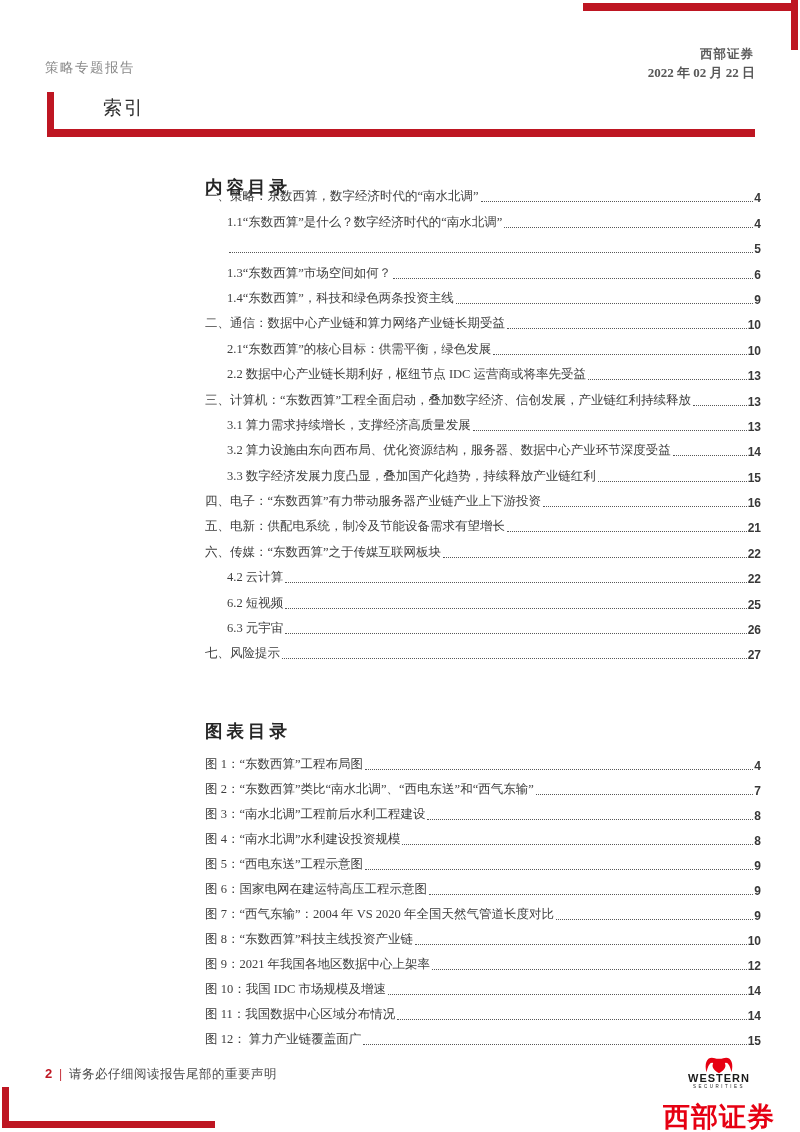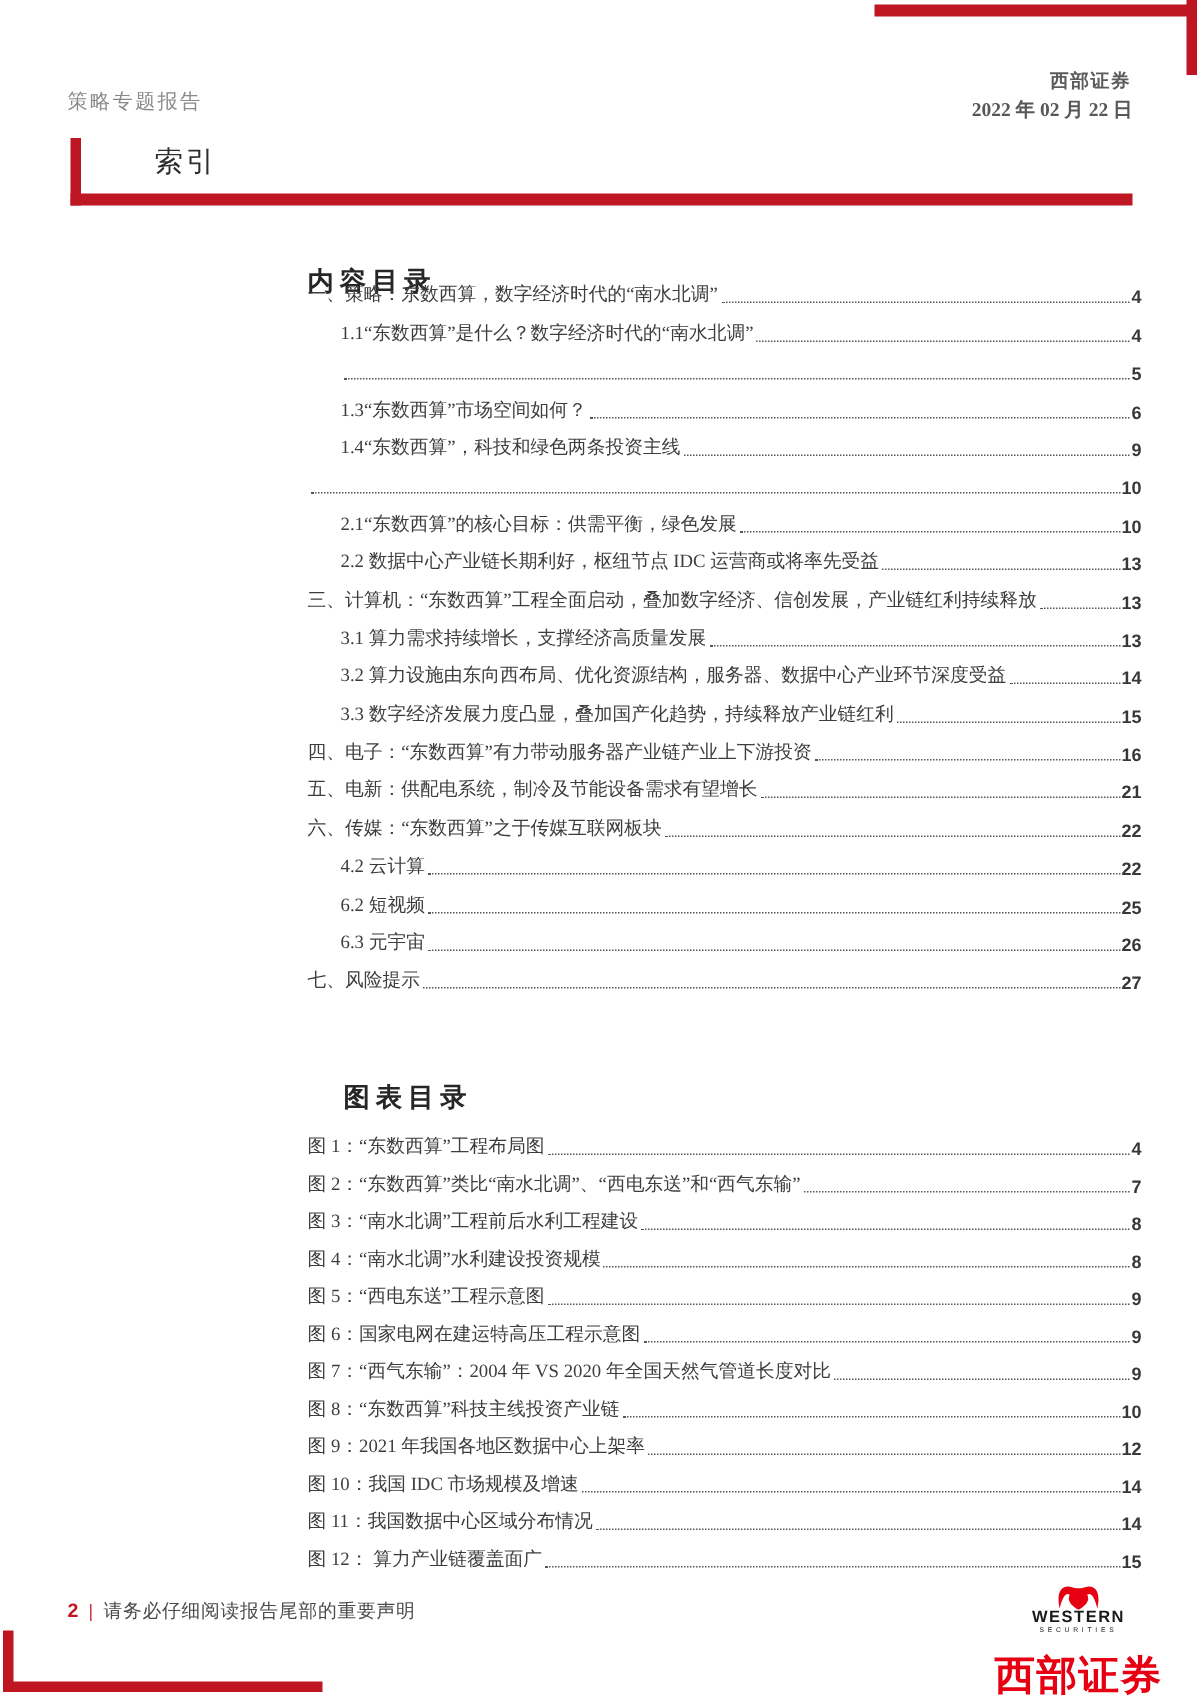--- a/index.html
+++ b/index.html
@@ -23,21 +23,21 @@
   .report-date { position:absolute; right:45px; top:64px; font-size:13px; color:#575757; font-weight:bold;
                  font-family:Liberation Serif, serif; }
 
   .title-block { position:absolute; left:47px; top:92px; width:708px; height:45px; }
   .title-vbar { position:absolute; left:0; top:0; width:7px; height:45px; background:var(--accent); }
   .page-title { position:absolute; left:17px; top:3px; font-size:19px; color:#2e2e2e; letter-spacing:2px;margin-left:39px; }
   .title-hline { position:absolute; left:0; top:37px; width:708px; height:8px; background:var(--accent); }
 
   
   .toc-title { position:absolute; left:205px; top:175px; font-size:17.5px; font-weight:bold; color:#262626; letter-spacing:4px; }
-  .fig-title { position:absolute; left:205px; top:719px; font-size:17.5px; font-weight:bold; color:#262626; letter-spacing:4px;margin-left:24px; }
+  .fig-title { position:absolute; left:205px; top:719px; font-size:17.5px; font-weight:bold; color:#262626; letter-spacing:4px; }
 
   .toc-list { position:absolute; left:205px; top:180px; width:556px; }
   .fig-list { position:absolute; left:205px; top:748px; width:556px; }
 
   .toc-row { display:flex; align-items:flex-end; height:25.4px; font-size:12.5px; cursor:pointer; }
   .fig-list .toc-row { height:25px; }
   .toc-row.level-1 { padding-left:22px; }
   .toc-label { white-space:nowrap; color:var(--dark); }
   .dots { flex:1 1 auto; min-width:8px; border-bottom:1.7px dotted #585858; margin:0 1px 3px 2px; }
   .toc-page { font-family:"Liberation Sans","Liberation Serif",sans-serif; font-weight:bold; font-size:12px; color:#383838; }
@@ -93,20 +93,21 @@
     <span class="toc-label">1.3“东数西算”市场空间如何？</span>
     <span class="dots"></span>
     <span class="toc-page">6</span>
   </div>
     <div class="toc-row level-1">
     <span class="toc-label">1.4“东数西算”，科技和绿色两条投资主线</span>
     <span class="dots"></span>
     <span class="toc-page">9</span>
   </div>
     <div class="toc-row">
+    <span class="toc-label">二、通信：数据中心产业链和算力网络产业链长期受益</span>
     <span class="dots"></span>
     <span class="toc-page">10</span>
   </div>
     <div class="toc-row level-1">
     <span class="toc-label">2.1“东数西算”的核心目标：供需平衡，绿色发展</span>
     <span class="dots"></span>
     <span class="toc-page">10</span>
   </div>
     <div class="toc-row level-1">
     <span class="toc-label">2.2 数据中心产业链长期利好，枢纽节点 IDC 运营商或将率先受益</span>

